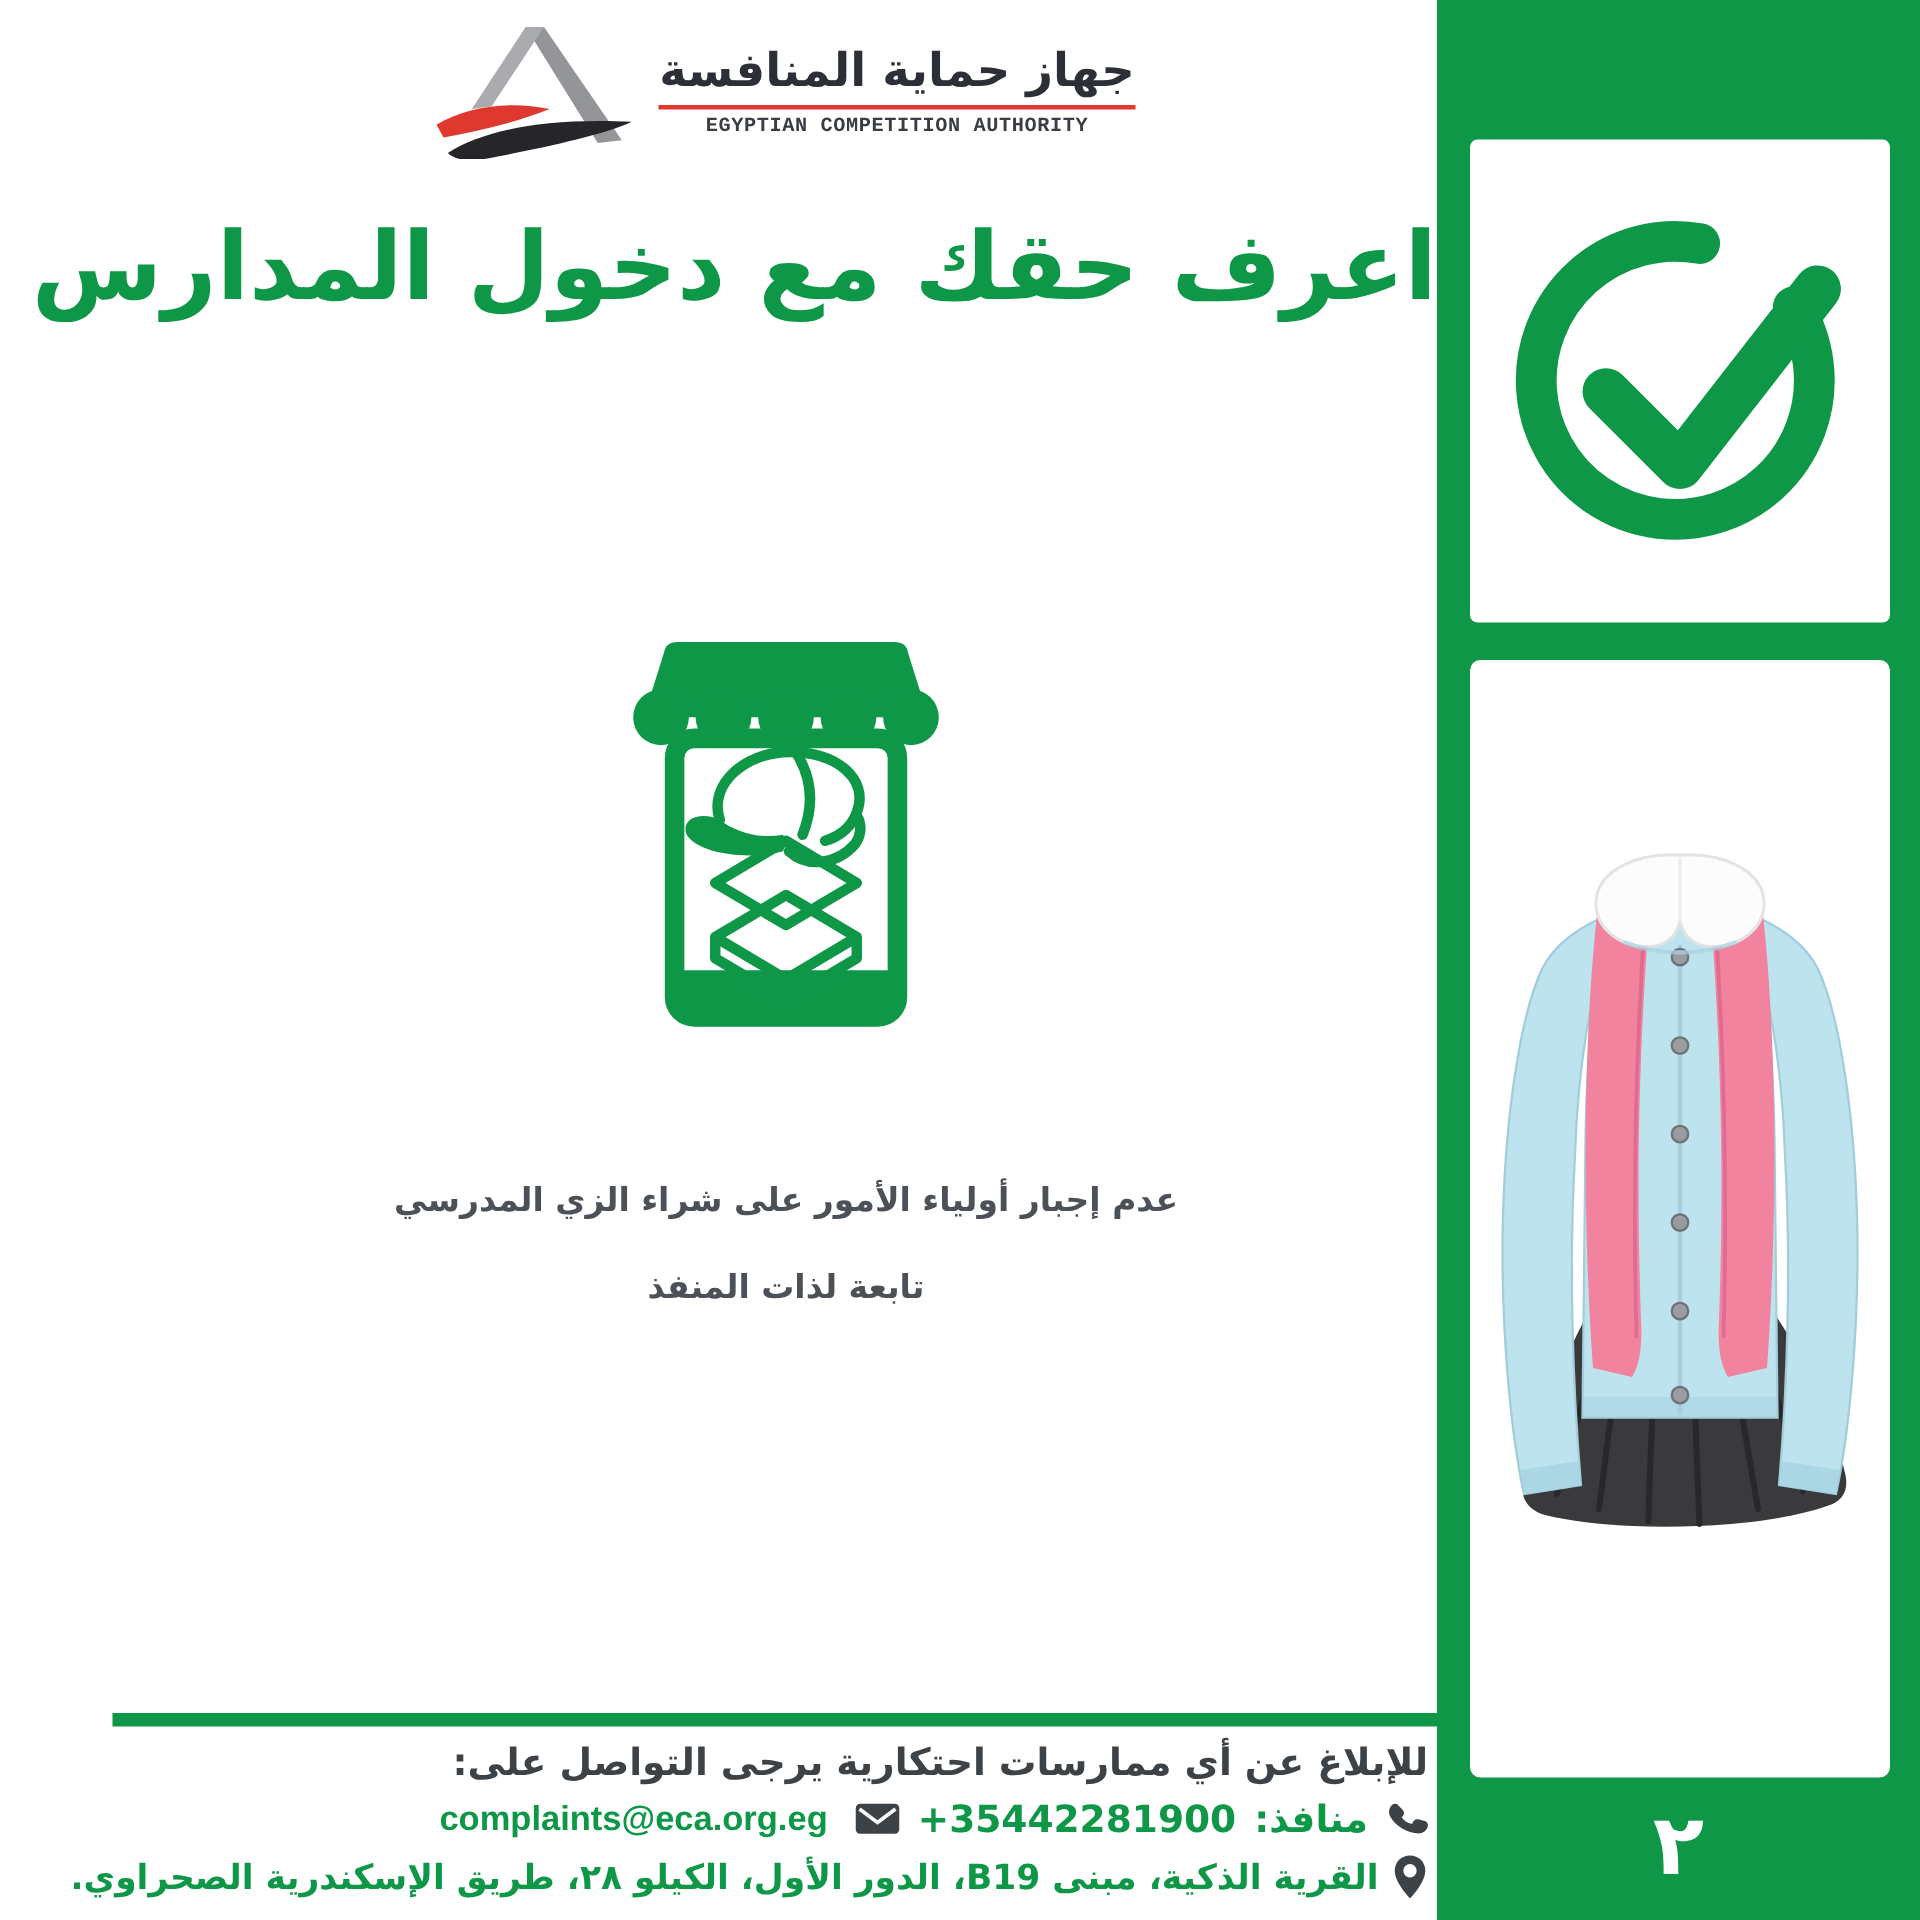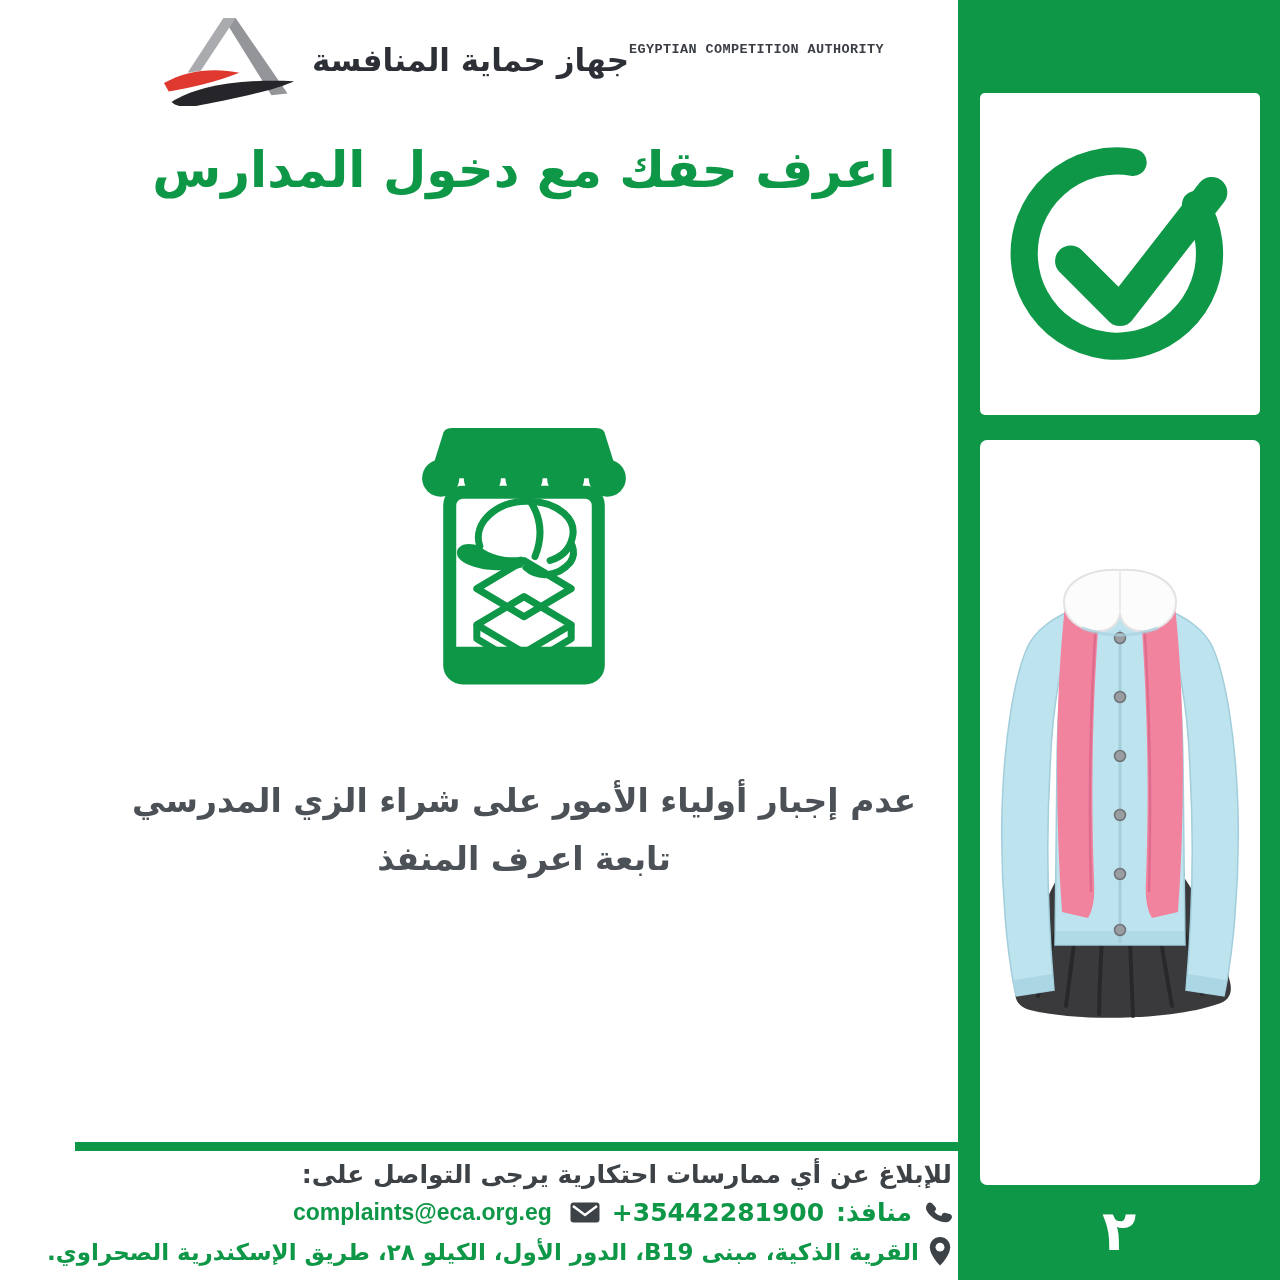--- a/index.html
+++ b/index.html
@@ -19,31 +19,31 @@
   }
   *{margin:0;padding:0;box-sizing:border-box;}
   html,body{background:#e8e8e8;}
   .canvas{
     position:relative;width:1280px;height:1280px;background:#ffffff;
     font-family:"DejaVu Sans",sans-serif;overflow:hidden;margin:0 auto;
   }
   
   .content{position:absolute;left:0;top:0;width:958px;height:1280px;}
   .logo-row{position:absolute;left:90px;top:14px;width:868px;display:flex;justify-content:center;align-items:center;gap:16px;}
-  .logo-text{display:flex;flex-direction:row;align-items:stretch;}
+  .logo-text{display:flex;flex-direction:column;align-items:stretch;}
   .logo-ar{font-size:31px;font-weight:bold;color:#2c3036;direction:rtl;text-align:center;white-space:nowrap;}
   .logo-rule{height:3px;background:var(--red);margin:5px 0 4px 0;}
   .logo-en{font-size:13.5px;font-weight:bold;color:#3a3e44;letter-spacing:.4px;text-align:center;white-space:nowrap;font-family:Liberation Mono, monospace;}
   .hero-title{position:absolute;left:90px;top:141px;width:868px;text-align:center;direction:rtl;
-    font-size:50px;font-weight:bold;color:var(--green);white-space:nowrap;}
+    font-size:63px;font-weight:bold;color:var(--green);white-space:nowrap;}
   .hero-sub{position:absolute;left:90px;top:250px;width:868px;text-align:center;direction:rtl;
     font-size:30px;line-height:47px;font-weight:bold;color:var(--dark);white-space:nowrap;}
   .store-wrap{position:absolute;left:90px;top:426px;width:868px;display:flex;justify-content:center;}
   .body-text{position:absolute;left:90px;top:772px;width:868px;text-align:center;direction:rtl;
-    font-size:33px;line-height:58px;font-weight:bold;color:var(--body);white-space:nowrap;}
+    font-size:22px;line-height:58px;font-weight:bold;color:var(--body);white-space:nowrap;}
   
   .footer-bar{position:absolute;left:75px;top:1142px;width:883px;height:9px;background:var(--green);}
   .footer{position:absolute;left:58px;top:1160px;width:894px;direction:rtl;text-align:right;}
   .f-row1{font-size:25px;font-weight:bold;color:var(--footer-dark);white-space:nowrap;margin-bottom:9px;}
   .f-row2{display:flex;align-items:center;gap:12px;margin-bottom:9px;justify-content:flex-start;}
   .f-phone-label,.f-phone-number{font-size:25px;font-weight:bold;color:var(--green);white-space:nowrap;}
   .f-email{font-size:23px;font-weight:bold;color:var(--green);direction:ltr;unicode-bidi:isolate;
     font-family:Liberation Sans, sans-serif;margin-right:6px;}
   .f-row3{display:flex;align-items:center;gap:9px;}
   .f-address{font-size:23px;font-weight:bold;color:var(--green);white-space:nowrap;}
@@ -99,21 +99,21 @@
           <path d="M63,162 L110,134 L157,162 L110,190 Z"></path>
           <path d="M63,198 L110,170 L157,198 L110,226 Z"></path>
           <path d="M63,200 L63,212 L110,240 L157,212 L157,200"></path>
         </g>
         <path d="M66,120 C52,114 40,120 44,130 C52,143 86,147 108,141 C110,137 110,133 108,130 C92,133 76,128 66,120 Z" fill="var(--green)"></path>
       </svg>
     </div>
 
     <div class="body-text">
       <div>عدم إجبار أولياء الأمور على شراء الزي المدرسي</div>
-      <div>تابعة اعرف المنفذ</div>
+      <div>تابعة لذات المنفذ</div>
     </div>
 
     <div class="footer-bar"></div>
     <div class="footer">
       <div class="f-row1">للإبلاغ عن أي ممارسات احتكارية يرجى التواصل على:</div>
       <div class="f-row2">
         <svg class="f-icon" width="28" height="28" viewBox="0 0 28 28">
           <path transform="rotate(-14 14 14)" fill="var(--footer-dark)" d="M6.6,2.2 C8,1.4 9.8,1.9 10.6,3.3 L12.8,7.2 C13.6,8.6 13.1,10.4 11.7,11.2 L10.9,11.7 C11.8,14.6 13.9,16.7 16.8,17.6 L17.3,16.8 C18.1,15.4 19.9,14.9 21.3,15.7 L25.2,17.9 C26.6,18.7 27.1,20.5 26.3,21.9 C24.9,24.3 22,25.6 19.3,24.9 C11.9,23 5.5,16.6 3.6,9.2 C2.9,6.5 4.2,3.6 6.6,2.2 Z"></path>
         </svg>
         <span class="f-phone-label">منافذ:</span>

